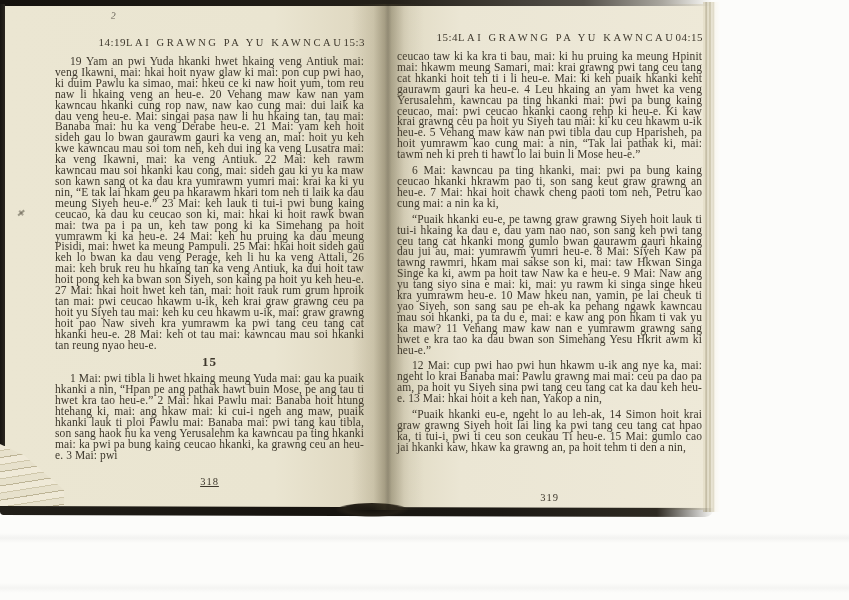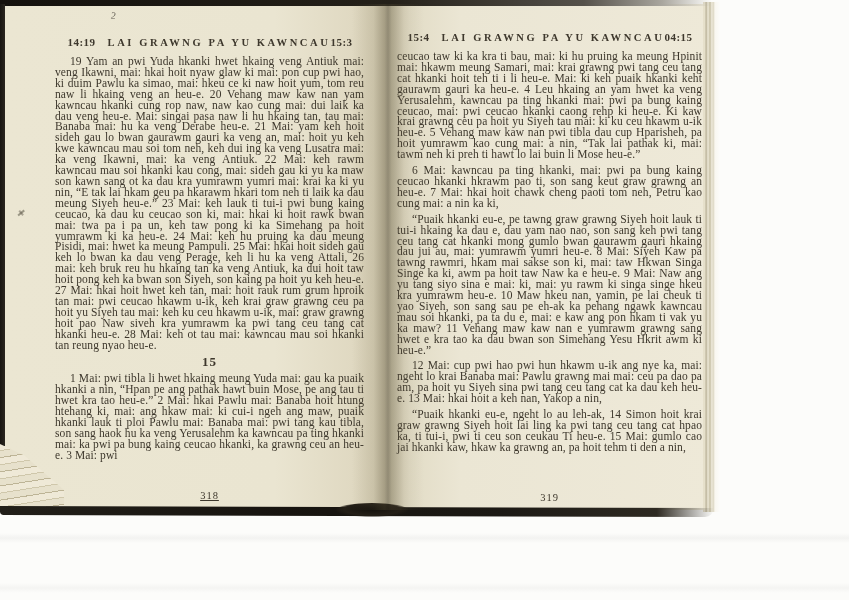--- a/index.html
+++ b/index.html
@@ -73,24 +73,24 @@
     transform:rotate(0.15deg);
   }
   .gutter-blob{
     position:absolute;left:336px;top:503px;width:72px;height:14px;
     background:radial-gradient(ellipse at 50% 45%,#14110c 0%,#241f17 55%,rgba(36,31,23,0) 75%);
     border-radius:50%;
   }
 
   
   .running-header{
-    position:absolute;display:flex;justify-content:center;align-items:baseline;
-    font-size:11px;font-weight:bold;color:#3e382d;letter-spacing:0.5px;z-index:2;
+    position:absolute;display:flex;justify-content:flex-end;align-items:baseline;
+    font-size:11px;font-weight:normal;color:#3e382d;letter-spacing:0.5px;z-index:2;
   }
-  .running-header .title{font-size:10.5px;letter-spacing:2.6px;padding-left:12px;}
+  .running-header .title{font-size:10.5px;letter-spacing:2.6px;}
   .page-left .running-header{left:50px;top:30px;width:310px;}
   .page-right .running-header{left:7px;top:27px;width:306px;}
 
   .body-text{
     position:absolute;z-index:2;
     font-size:11.5px;line-height:10.9px;color:#3d372c;
     text-align:justify;letter-spacing:0.1px;
   }
   .page-left .body-text{left:50px;top:50px;width:309px;}
   .page-right .body-text{left:7px;top:47px;width:305px;}
@@ -98,21 +98,21 @@
   .body-text p.indent{text-indent:15px;}
   .body-text p.gap{margin-top:5px;}
   .chapter-heading{
     text-align:center;font-weight:bold;font-size:13px;
     margin:7px 0 5px 0;letter-spacing:1px;
   }
   .page-number{
     position:absolute;text-align:center;font-size:10.5px;color:#3d372c;
     letter-spacing:1px;z-index:2;
   }
-  .page-left .page-number{left:50px;top:484px;width:309px;text-decoration:underline;}
+  .page-left .page-number{left:50px;top:470px;width:309px;text-decoration:underline;}
   .page-right .page-number{left:7px;top:488px;width:305px;}
 
   .pencil-mark{
     position:absolute;left:106px;top:4px;z-index:2;
     font-size:10px;color:#6c675c;transform:rotate(8deg);
   }
   .margin-mark{
     position:absolute;left:12px;top:206px;width:8px;height:1.5px;z-index:2;
     background:rgba(90,85,70,0.55);transform:rotate(-40deg);
   }

